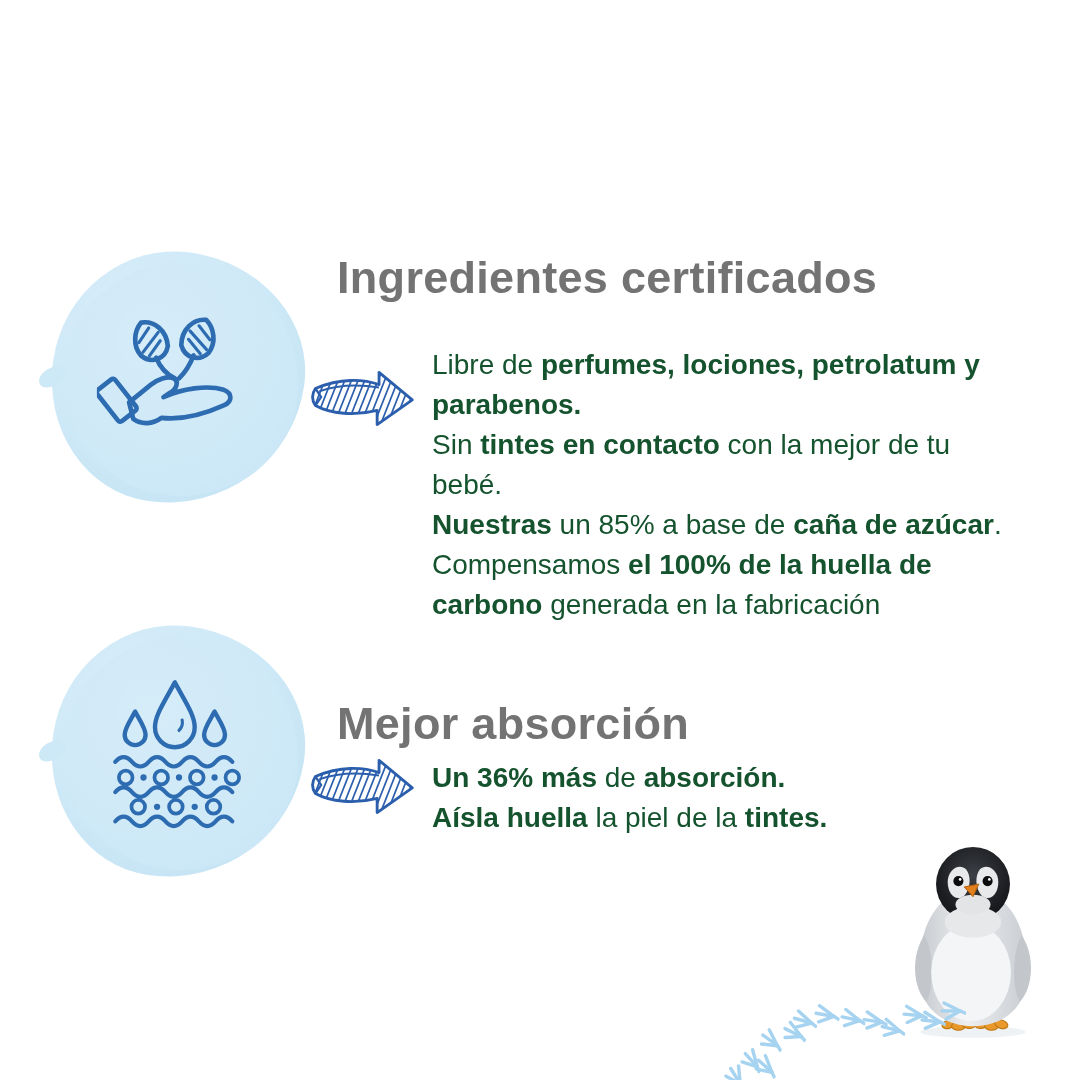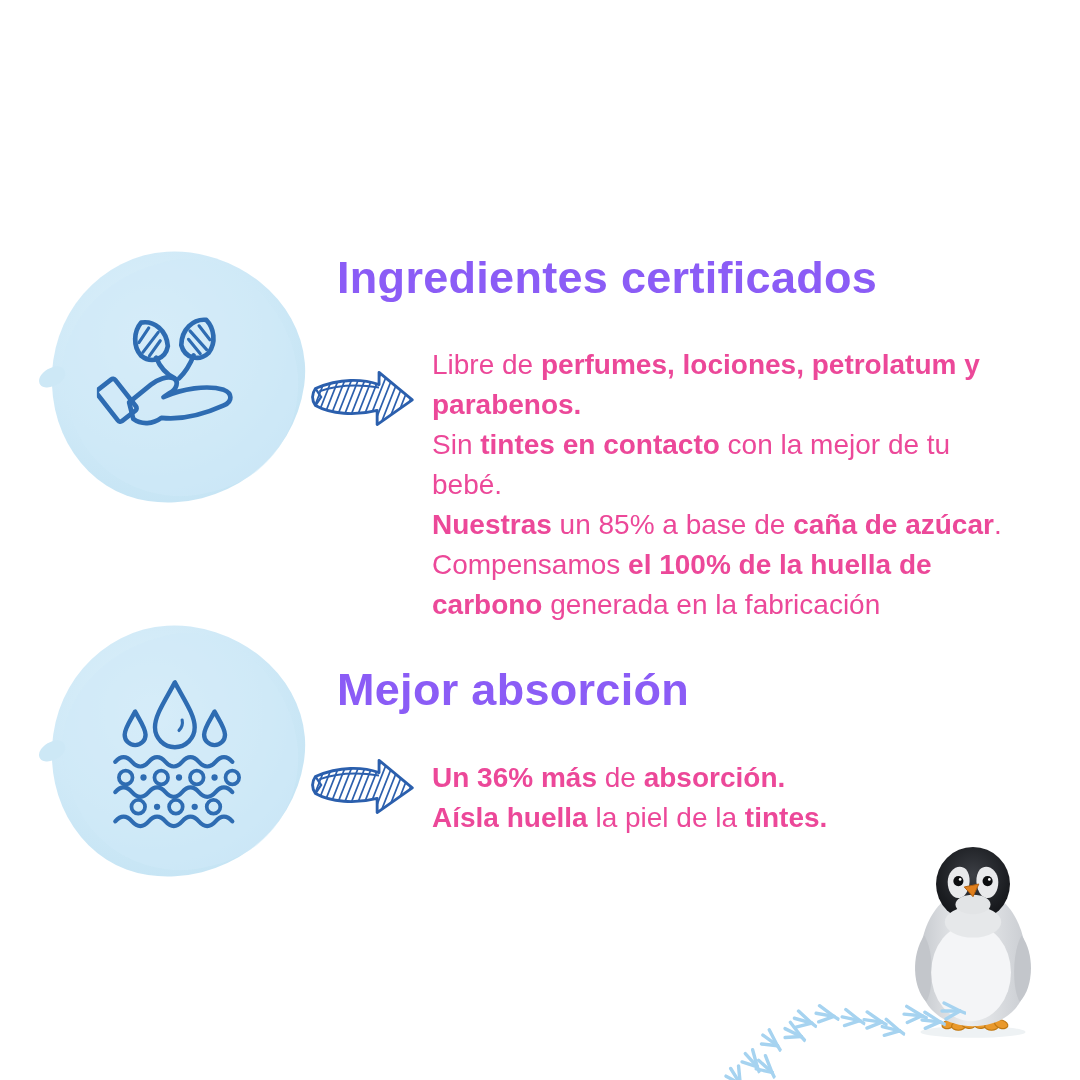--- a/index.html
+++ b/index.html
@@ -6,24 +6,24 @@
   body{font-family:"Liberation Sans", sans-serif; background:#ffffff;}
   .canvas{position:relative;width:1080px;height:1080px;background:#ffffff;overflow:hidden;}
 
   .page-title{
     position:absolute; left:0; top:72px; width:100%;
     text-align:center; font-size:55px; font-weight:800;
     color:#1b4a9c; letter-spacing:0.5px;
   }
 
   .section-heading{
-    position:absolute; font-size:45px; font-weight:800; color:#8b5cf6; letter-spacing:0.3px;
+    position:absolute; font-size:45px; font-weight:800; color:#737373; letter-spacing:0.3px;
   }
   #sec1-heading{ left:337px; top:252px; }
-  #sec2-heading{ left:337px; top:664px; }
+  #sec2-heading{ left:337px; top:698px; }
 
   .blob{ position:absolute; width:252px; height:252px; }
   #sec1-blob{ left:52px; top:252px; }
   #sec2-blob{ left:52px; top:626px; }
   .blob .b1{
     position:absolute; inset:0;
     background: radial-gradient(circle at 38% 36%, #ddf0fa 0%, #cfe9f7 50%, #c5e4f4 78%, #bedff2 100%);
     border-radius: 48% 52% 55% 45% / 50% 46% 54% 50%;
     transform: rotate(8deg);
   }
@@ -39,21 +39,21 @@
     transform:rotate(-22deg);
   }
   .blob svg{ position:absolute; left:50%; top:50%; transform:translate(-52%,-52%); }
 
   .sketch-arrow{ position:absolute; width:114px; height:70px; }
   #arrow1{ left:304px; top:362px; }
   #arrow2{ left:304px; top:750px; }
 
   .paragraph{
     position:absolute; left:432px; width:582px;
-    font-size:28px; line-height:40px; color:#ec4899;
+    font-size:28px; line-height:40px; color:#14532d;
     white-space:pre-wrap;
   }
   #sec1-para{ top:345px; }
   #sec2-para{ top:758px; }
   .paragraph .b{ font-weight:800; }
 
   .penguin{ position:absolute; left:900px; top:840px; width:146px; height:200px; }
   .footprint{ position:absolute; width:28px; height:22px; }
 </style>
 </head>

